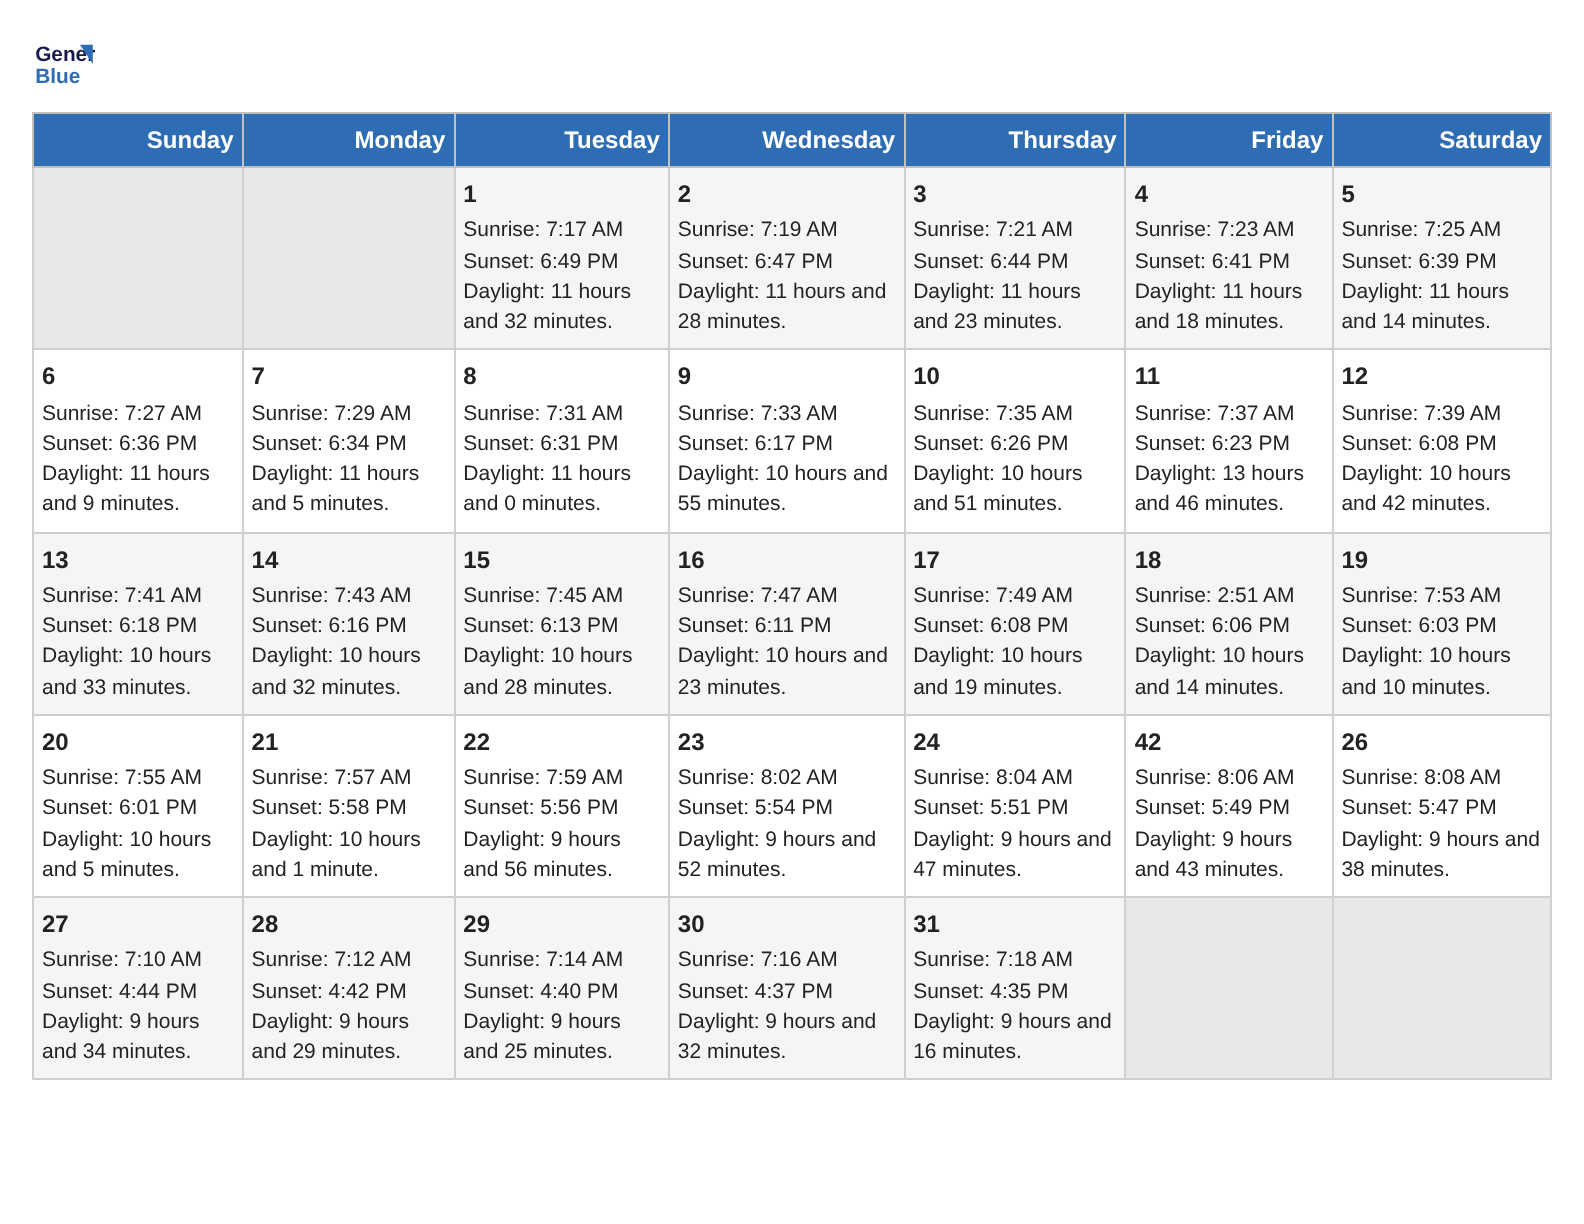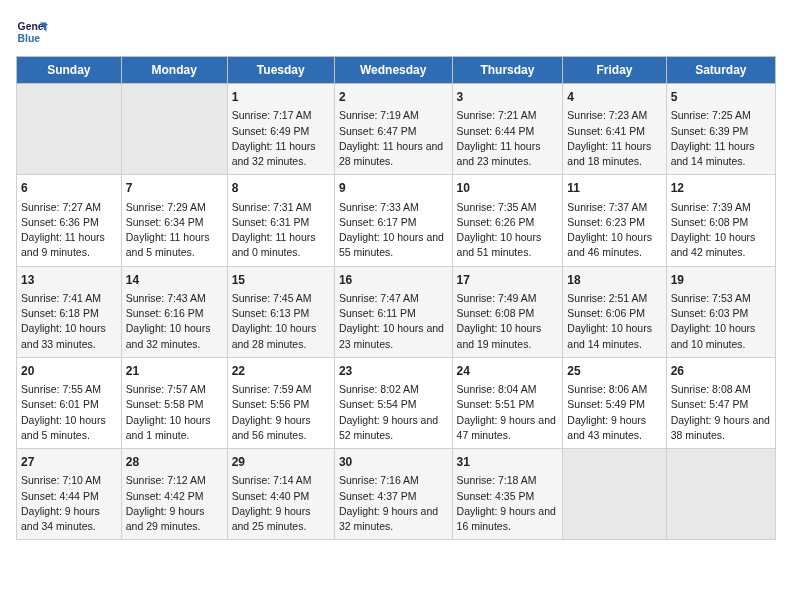--- a/index.html
+++ b/index.html
@@ -41,21 +41,21 @@
       width: 100%;
       border-collapse: collapse;
       font-size: 11px;
     }
     thead tr {
       background-color: #2e6db4;
       color: #fff;
     }
     thead th {
       padding: 6px 4px;
-      text-align: center;
+      text-align: right;
       font-size: 12px;
       font-weight: bold;
       border: 1px solid #c0c0c0;
     }
     tbody tr {
       vertical-align: top;
     }
     tbody tr:nth-child(odd) {
       background: #f5f5f5;
     }
@@ -119,39 +119,39 @@
         <td><span class="day-number">3</span><span>Sunrise: 7:21 AM</span><br><span>Sunset: 6:44 PM</span><br><span>Daylight: 11 hours and 23 minutes.</span></td>
         <td><span class="day-number">4</span><span>Sunrise: 7:23 AM</span><br><span>Sunset: 6:41 PM</span><br><span>Daylight: 11 hours and 18 minutes.</span></td>
         <td><span class="day-number">5</span><span>Sunrise: 7:25 AM</span><br><span>Sunset: 6:39 PM</span><br><span>Daylight: 11 hours and 14 minutes.</span></td>
       </tr>
       <tr>
         <td><span class="day-number">6</span><span>Sunrise: 7:27 AM</span><br><span>Sunset: 6:36 PM</span><br><span>Daylight: 11 hours and 9 minutes.</span></td>
         <td><span class="day-number">7</span><span>Sunrise: 7:29 AM</span><br><span>Sunset: 6:34 PM</span><br><span>Daylight: 11 hours and 5 minutes.</span></td>
         <td><span class="day-number">8</span><span>Sunrise: 7:31 AM</span><br><span>Sunset: 6:31 PM</span><br><span>Daylight: 11 hours and 0 minutes.</span></td>
         <td><span class="day-number">9</span><span>Sunrise: 7:33 AM</span><br><span>Sunset: 6:17 PM</span><br><span>Daylight: 10 hours and 55 minutes.</span></td>
         <td><span class="day-number">10</span><span>Sunrise: 7:35 AM</span><br><span>Sunset: 6:26 PM</span><br><span>Daylight: 10 hours and 51 minutes.</span></td>
-        <td><span class="day-number">11</span><span>Sunrise: 7:37 AM</span><br><span>Sunset: 6:23 PM</span><br><span>Daylight: 10 hours and 46 minutes.</span></td>
+        <td><span class="day-number">11</span><span>Sunrise: 7:37 AM</span><br><span>Sunset: 6:23 PM</span><br><span>Daylight: 13 hours and 46 minutes.</span></td>
         <td><span class="day-number">12</span><span>Sunrise: 7:39 AM</span><br><span>Sunset: 6:08 PM</span><br><span>Daylight: 10 hours and 42 minutes.</span></td>
       </tr>
       <tr>
         <td><span class="day-number">13</span><span>Sunrise: 7:41 AM</span><br><span>Sunset: 6:18 PM</span><br><span>Daylight: 10 hours and 33 minutes.</span></td>
         <td><span class="day-number">14</span><span>Sunrise: 7:43 AM</span><br><span>Sunset: 6:16 PM</span><br><span>Daylight: 10 hours and 32 minutes.</span></td>
         <td><span class="day-number">15</span><span>Sunrise: 7:45 AM</span><br><span>Sunset: 6:13 PM</span><br><span>Daylight: 10 hours and 28 minutes.</span></td>
         <td><span class="day-number">16</span><span>Sunrise: 7:47 AM</span><br><span>Sunset: 6:11 PM</span><br><span>Daylight: 10 hours and 23 minutes.</span></td>
         <td><span class="day-number">17</span><span>Sunrise: 7:49 AM</span><br><span>Sunset: 6:08 PM</span><br><span>Daylight: 10 hours and 19 minutes.</span></td>
         <td><span class="day-number">18</span><span>Sunrise: 2:51 AM</span><br><span>Sunset: 6:06 PM</span><br><span>Daylight: 10 hours and 14 minutes.</span></td>
         <td><span class="day-number">19</span><span>Sunrise: 7:53 AM</span><br><span>Sunset: 6:03 PM</span><br><span>Daylight: 10 hours and 10 minutes.</span></td>
       </tr>
       <tr>
         <td><span class="day-number">20</span><span>Sunrise: 7:55 AM</span><br><span>Sunset: 6:01 PM</span><br><span>Daylight: 10 hours and 5 minutes.</span></td>
         <td><span class="day-number">21</span><span>Sunrise: 7:57 AM</span><br><span>Sunset: 5:58 PM</span><br><span>Daylight: 10 hours and 1 minute.</span></td>
         <td><span class="day-number">22</span><span>Sunrise: 7:59 AM</span><br><span>Sunset: 5:56 PM</span><br><span>Daylight: 9 hours and 56 minutes.</span></td>
         <td><span class="day-number">23</span><span>Sunrise: 8:02 AM</span><br><span>Sunset: 5:54 PM</span><br><span>Daylight: 9 hours and 52 minutes.</span></td>
         <td><span class="day-number">24</span><span>Sunrise: 8:04 AM</span><br><span>Sunset: 5:51 PM</span><br><span>Daylight: 9 hours and 47 minutes.</span></td>
-        <td><span class="day-number">25</span><span>Sunrise: 8:06 AM</span><br><span>Sunset: 5:49 PM</span><br><span>Daylight: 9 hours and 43 minutes.</span></td>
+        <td><span class="day-number">42</span><span>Sunrise: 8:06 AM</span><br><span>Sunset: 5:49 PM</span><br><span>Daylight: 9 hours and 43 minutes.</span></td>
         <td><span class="day-number">26</span><span>Sunrise: 8:08 AM</span><br><span>Sunset: 5:47 PM</span><br><span>Daylight: 9 hours and 38 minutes.</span></td>
       </tr>
       <tr>
         <td><span class="day-number">27</span><span>Sunrise: 7:10 AM</span><br><span>Sunset: 4:44 PM</span><br><span>Daylight: 9 hours and 34 minutes.</span></td>
         <td><span class="day-number">28</span><span>Sunrise: 7:12 AM</span><br><span>Sunset: 4:42 PM</span><br><span>Daylight: 9 hours and 29 minutes.</span></td>
         <td><span class="day-number">29</span><span>Sunrise: 7:14 AM</span><br><span>Sunset: 4:40 PM</span><br><span>Daylight: 9 hours and 25 minutes.</span></td>
         <td><span class="day-number">30</span><span>Sunrise: 7:16 AM</span><br><span>Sunset: 4:37 PM</span><br><span>Daylight: 9 hours and 32 minutes.</span></td>
         <td><span class="day-number">31</span><span>Sunrise: 7:18 AM</span><br><span>Sunset: 4:35 PM</span><br><span>Daylight: 9 hours and 16 minutes.</span></td>
         <td class="empty-cell"></td>
         <td class="empty-cell"></td>

